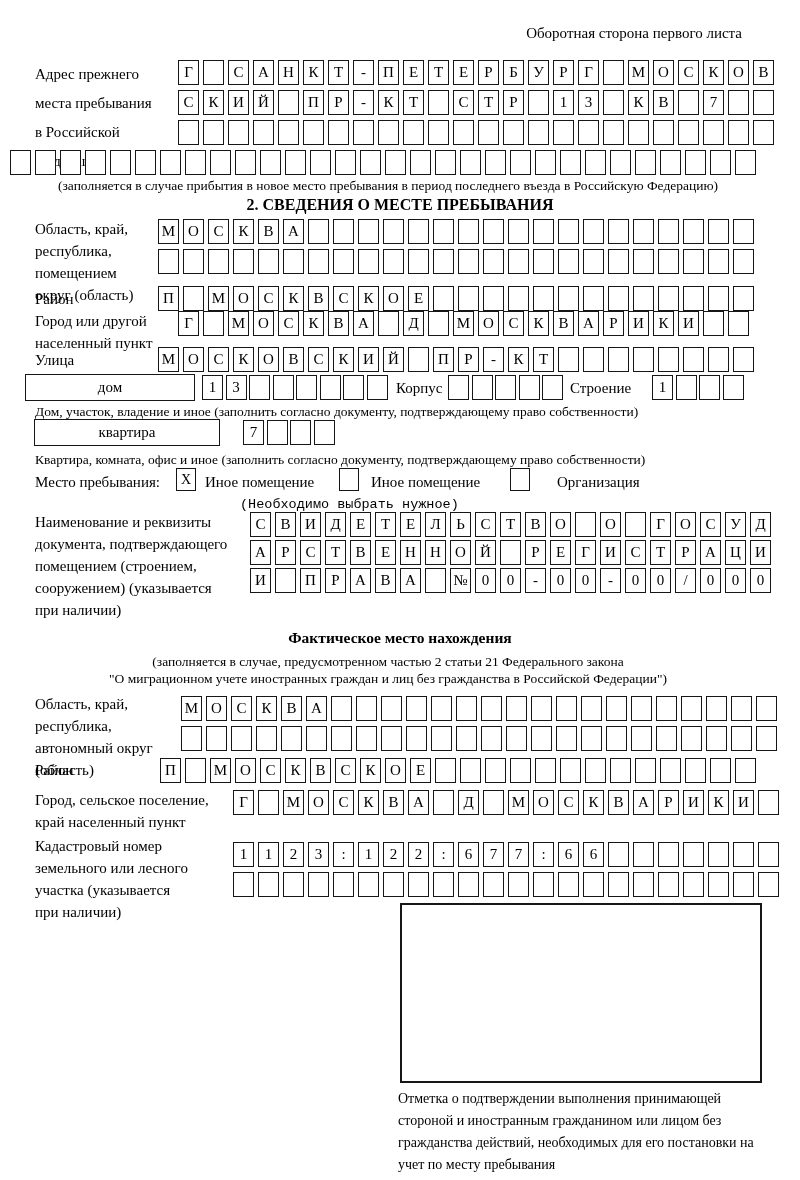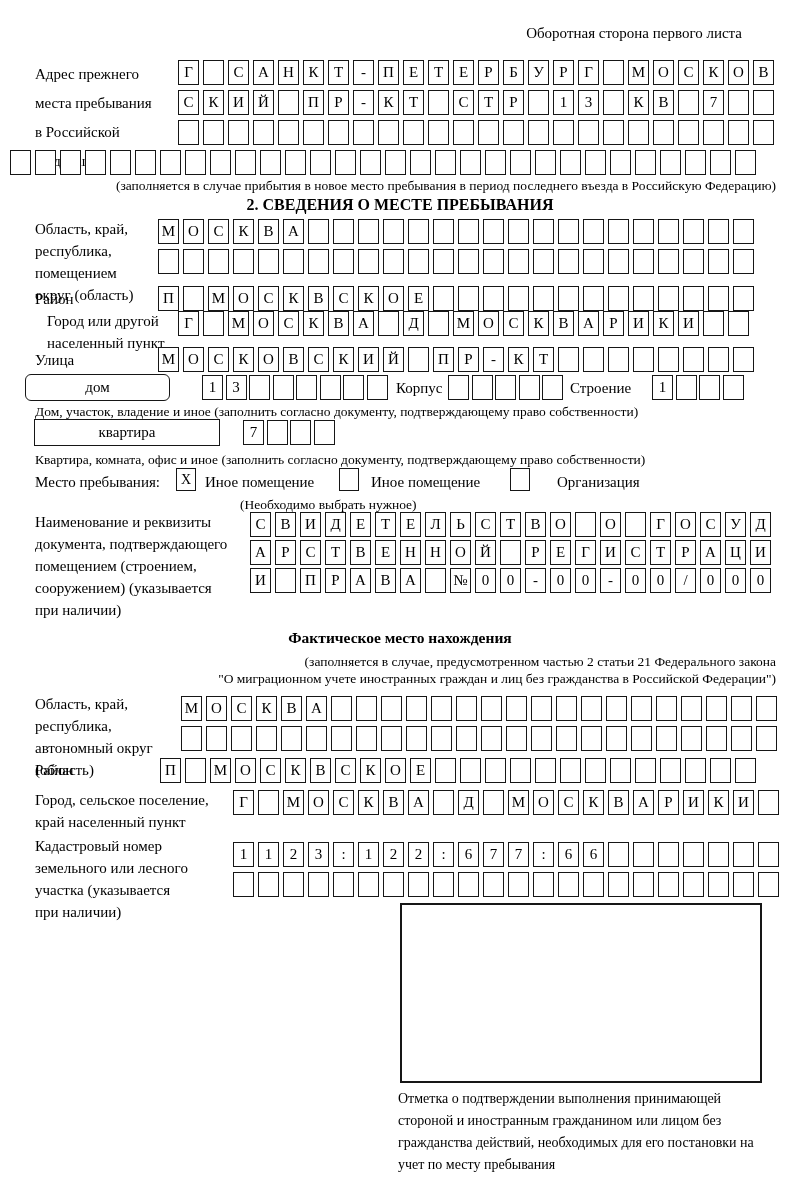--- a/index.html
+++ b/index.html
@@ -3,21 +3,21 @@
 <meta charset="utf-8">
 <style>
   * { margin:0; padding:0; box-sizing:border-box; }
   html,body { background:#ffffff; }
   body { font-family:"Liberation Serif", serif; color:#000; }
   #page { position:relative; width:800px; height:1180px; background:#fff; overflow:hidden; }
 
   .lbl { position:absolute; font-size:15px; line-height:22px; }
   .lh29 { line-height:29px; }
   .note { position:absolute; font-size:13.5px; line-height:17px; }
-  .ctr { left:0; width:776px; text-align:right; }
+  .ctr { left:0; width:776px; text-align:center; }
   .ttl { position:absolute; left:0; width:800px; text-align:center; font-weight:bold; font-size:16px; }
 
   .cellrow { position:absolute; display:flex; gap:4px; }
   .cellrow.tight { gap:2.5px; }
   .cell { flex:0 0 21px; width:21px; height:25px; border:1.5px solid #161616;
           display:flex; align-items:center; justify-content:center;
           font-size:15px; line-height:1; background:#fff; }
 
   .widebox { position:absolute; height:27px; border:1.6px solid #161616;
              display:flex; align-items:center; justify-content:center; font-size:15px; background:#fff; }
@@ -233,21 +233,21 @@
       <span class="cell"></span>
       <span class="cell"></span>
       <span class="cell"></span>
       <span class="cell"></span>
       <span class="cell"></span>
       <span class="cell"></span>
       <span class="cell"></span>
       <span class="cell"></span>
     </div>
 
-  <div class="lbl" style="left:35px; top:310px;margin-left:12px;">
+  <div class="lbl" style="left:35px; top:310px;">
     <div>Город или другой</div>
     <div>населенный пункт</div>
   </div>
   <div class="cellrow" style="left:178px; top:311px;">
       <span class="cell">Г</span>
       <span class="cell"></span>
       <span class="cell">М</span>
       <span class="cell">О</span>
       <span class="cell">С</span>
       <span class="cell">К</span>
@@ -291,21 +291,21 @@
       <span class="cell"></span>
       <span class="cell"></span>
       <span class="cell"></span>
       <span class="cell"></span>
       <span class="cell"></span>
       <span class="cell"></span>
       <span class="cell"></span>
       <span class="cell"></span>
     </div>
 
-  <div class="widebox" style="left:25px; top:374px; width:145px;border-radius:6px;">дом</div>
+  <div class="widebox" style="left:25px; top:374px; width:170px;">дом</div>
   <div class="cellrow tight" style="left:202px; top:375px;">
       <span class="cell">1</span>
       <span class="cell">3</span>
       <span class="cell"></span>
       <span class="cell"></span>
       <span class="cell"></span>
       <span class="cell"></span>
       <span class="cell"></span>
       <span class="cell"></span>
     </div>
@@ -335,21 +335,21 @@
     </div>
   <div class="note" style="left:35px; top:451px;">Квартира, комната, офис и иное (заполнить согласно документу, подтверждающему право собственности)</div>
 
   <div class="lbl" style="left:35px; top:471px;">Место пребывания:</div>
   <div class="chk" style="left:176px; top:468px;">X</div>
   <div class="lbl" style="left:205px; top:471px;">Иное помещение</div>
   <div class="chk" style="left:339px; top:468px;"></div>
   <div class="lbl" style="left:371px; top:471px;">Иное помещение</div>
   <div class="chk" style="left:510px; top:468px;"></div>
   <div class="lbl" style="left:557px; top:471px;">Организация</div>
-  <div class="note" style="left:240px; top:496px;">(Необходимо выбрать нужное)</div>
+  <div class="note" style="left:240px; top:496px;font-family:Liberation Mono, monospace;">(Необходимо выбрать нужное)</div>
 
   <div class="lbl" style="left:35px; top:511px;">
     <div>Наименование и реквизиты</div>
     <div>документа, подтверждающего</div>
     <div>помещением (строением,</div>
     <div>сооружением) (указывается</div>
     <div>при наличии)</div>
   </div>
   <div class="cellrow" style="left:250px; top:512px;">
       <span class="cell">С</span>

